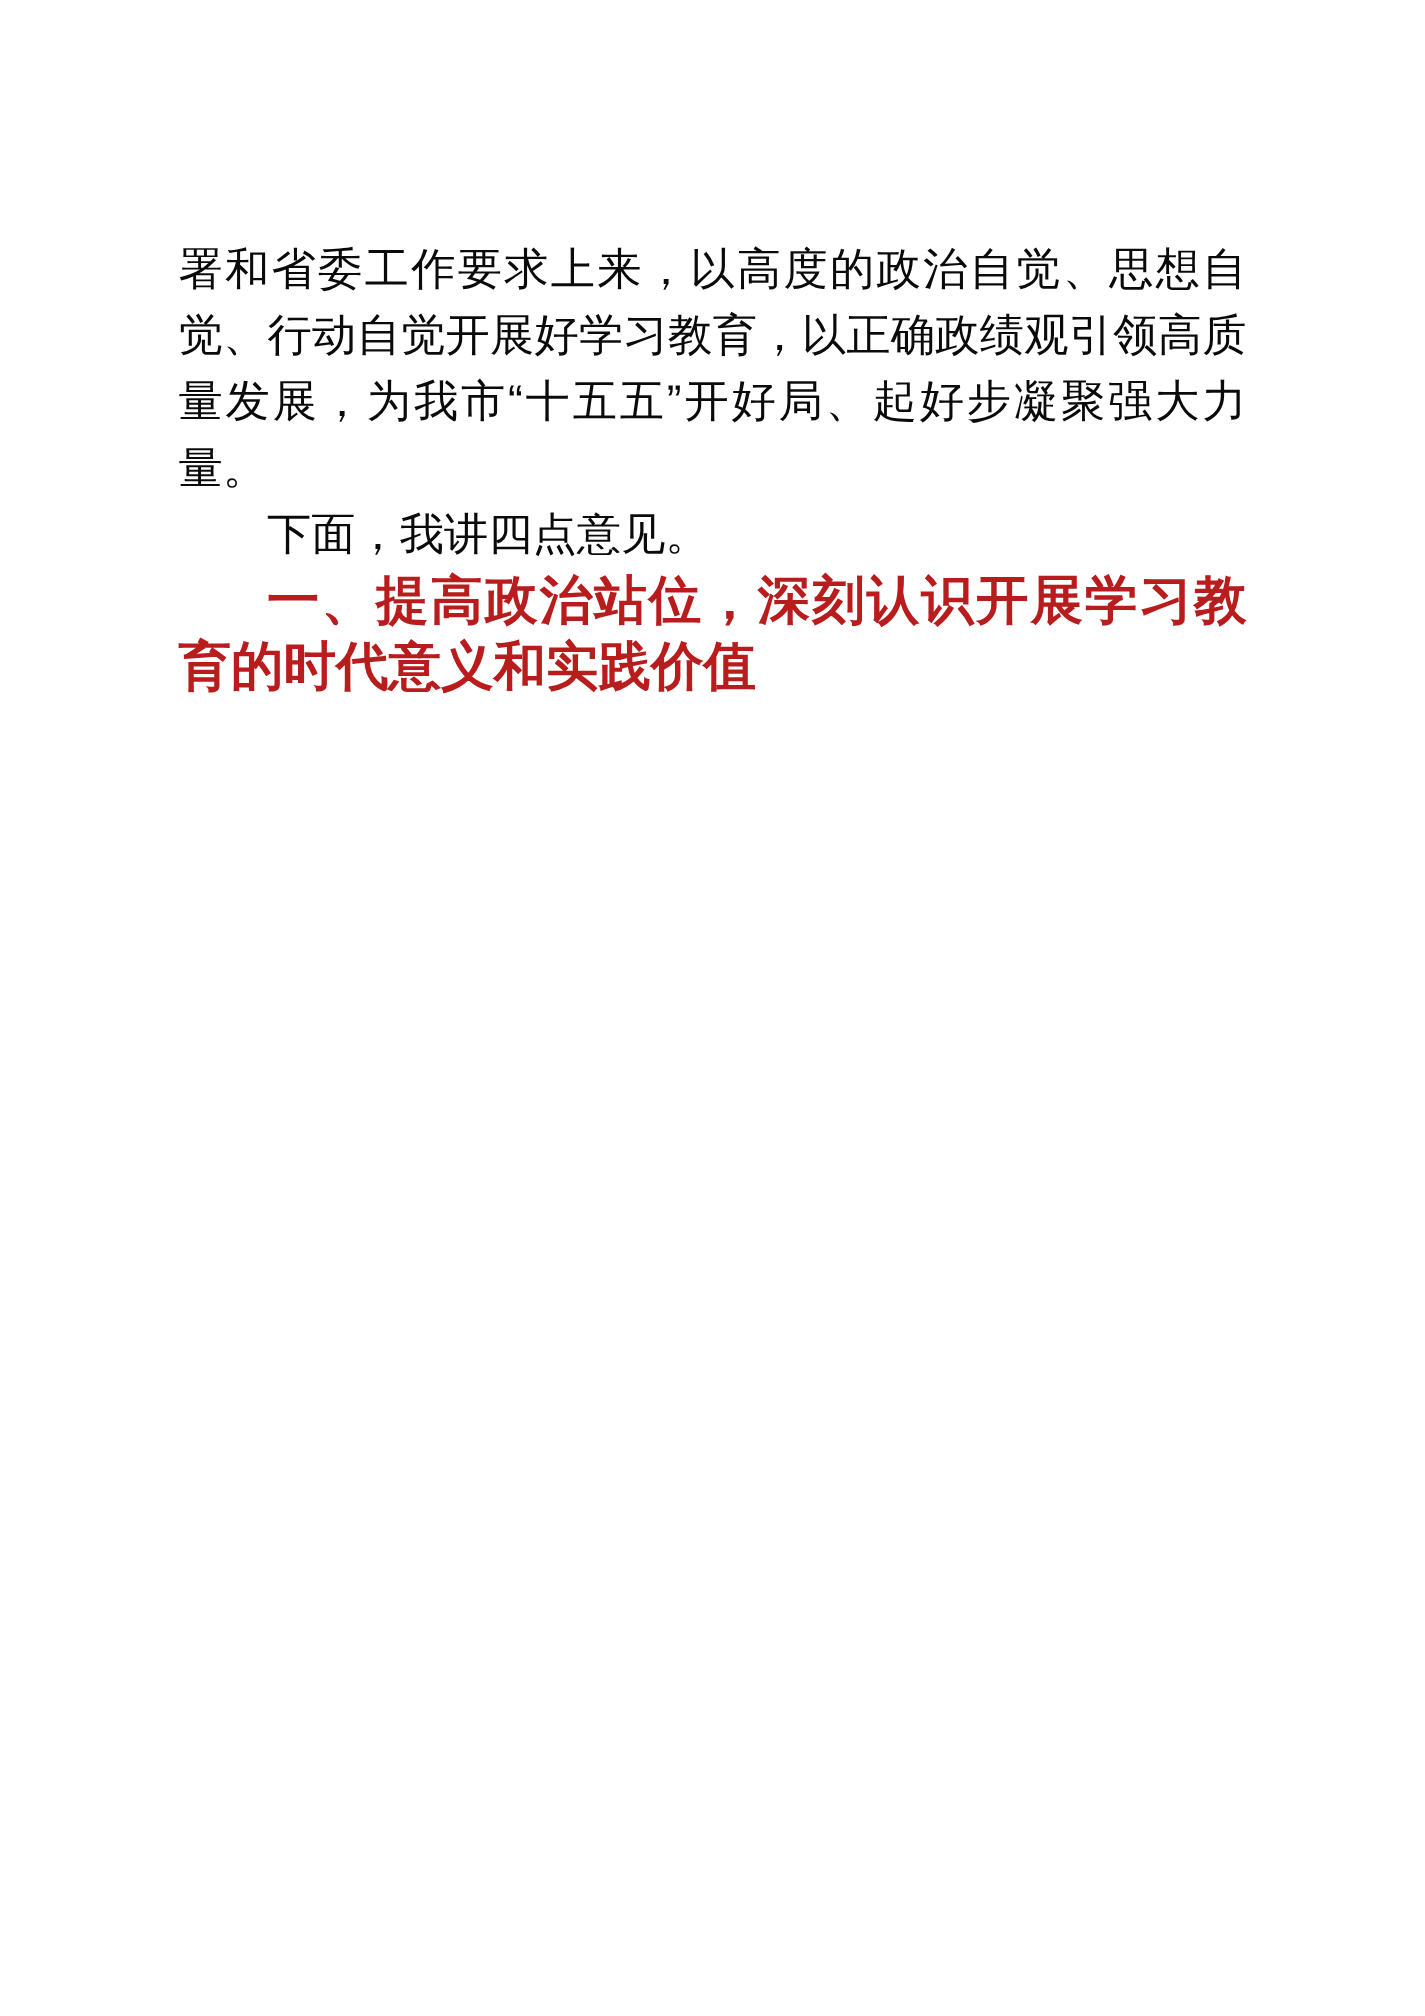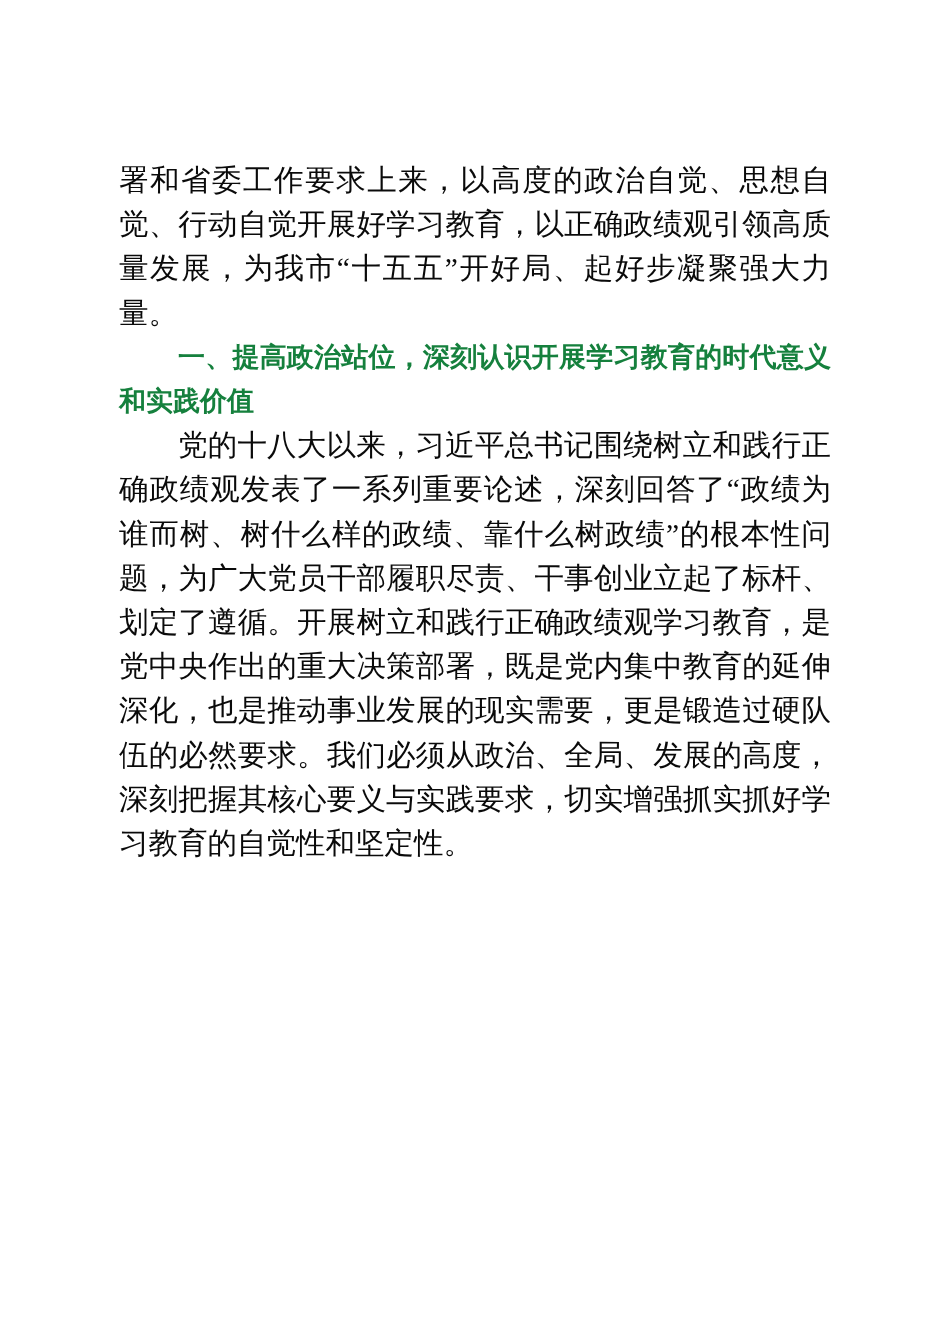--- a/index.html
+++ b/index.html
@@ -20,62 +20,62 @@
   .text-body {
     position: absolute;
     left: 119px;
     top: 158px;
     width: 712px;
   }
 
   
   .para {
     margin: 0;
-    font-family: Liberation Serif, serif;
+    font-family: Liberation Sans, sans-serif;
     font-size: 29.5px;
     line-height: 44.2px;
     color: #0a0a0a;
     text-align: justify;
     text-justify: inter-ideograph;
     letter-spacing: 0px;
     text-indent: 59px;
     -webkit-font-smoothing: antialiased;
   }
 
   
   .para.continuation {
     text-indent: 0;
   }
 
   
   .heading {
     margin: 0;
     font-family: "Liberation Sans", "DejaVu Sans", sans-serif;
-    font-size: 27px;
+    font-size: 35px;
     line-height: 44.2px;
     font-weight: bold;
-    color: #15803d;
+    color: #b91c1c;
     text-align: justify;
     text-justify: inter-ideograph;
     text-indent: 59px;
   }
 
   
   .lead {
     font-weight: bold;
   }
 </style>
 </head>
 <body>
 
 <div class="page">
   <div class="text-body">
 
     <p class="para continuation">署和省委工作要求上来，以高度的政治自觉、思想自觉、行动自觉开展好学习教育，以正确政绩观引领高质量发展，为我市“十五五”开好局、起好步凝聚强大力量。</p>
 
+    <p class="para">下面，我讲四点意见。</p>
 
     <h2 class="heading">一、提高政治站位，深刻认识开展学习教育的时代意义和实践价值</h2>
 
-    <p class="para">党的十八大以来，习近平总书记围绕树立和践行正确政绩观发表了一系列重要论述，深刻回答了“政绩为谁而树、树什么样的政绩、靠什么树政绩”的根本性问题，为广大党员干部履职尽责、干事创业立起了标杆、划定了遵循。开展树立和践行正确政绩观学习教育，是党中央作出的重大决策部署，既是党内集中教育的延伸深化，也是推动事业发展的现实需要，更是锻造过硬队伍的必然要求。我们必须从政治、全局、发展的高度，深刻把握其核心要义与实践要求，切实增强抓实抓好学习教育的自觉性和坚定性。</p>
 
 
   </div>
 </div>
 
 </body></html>

